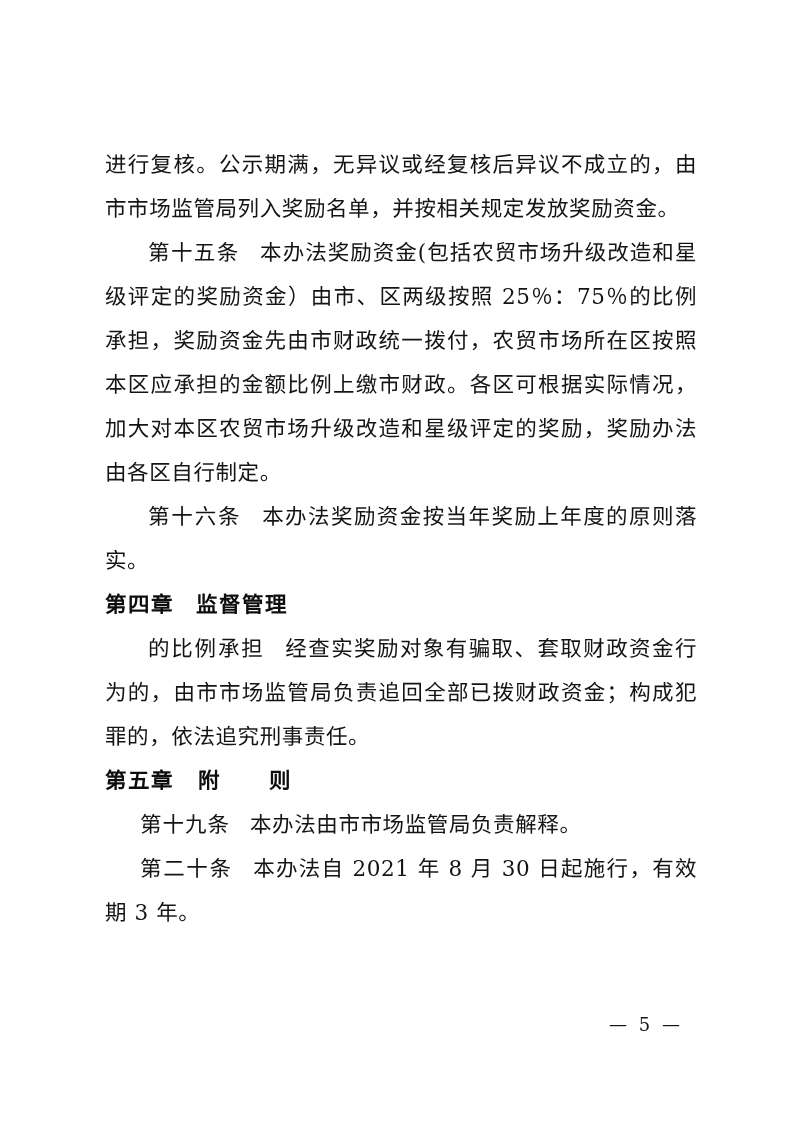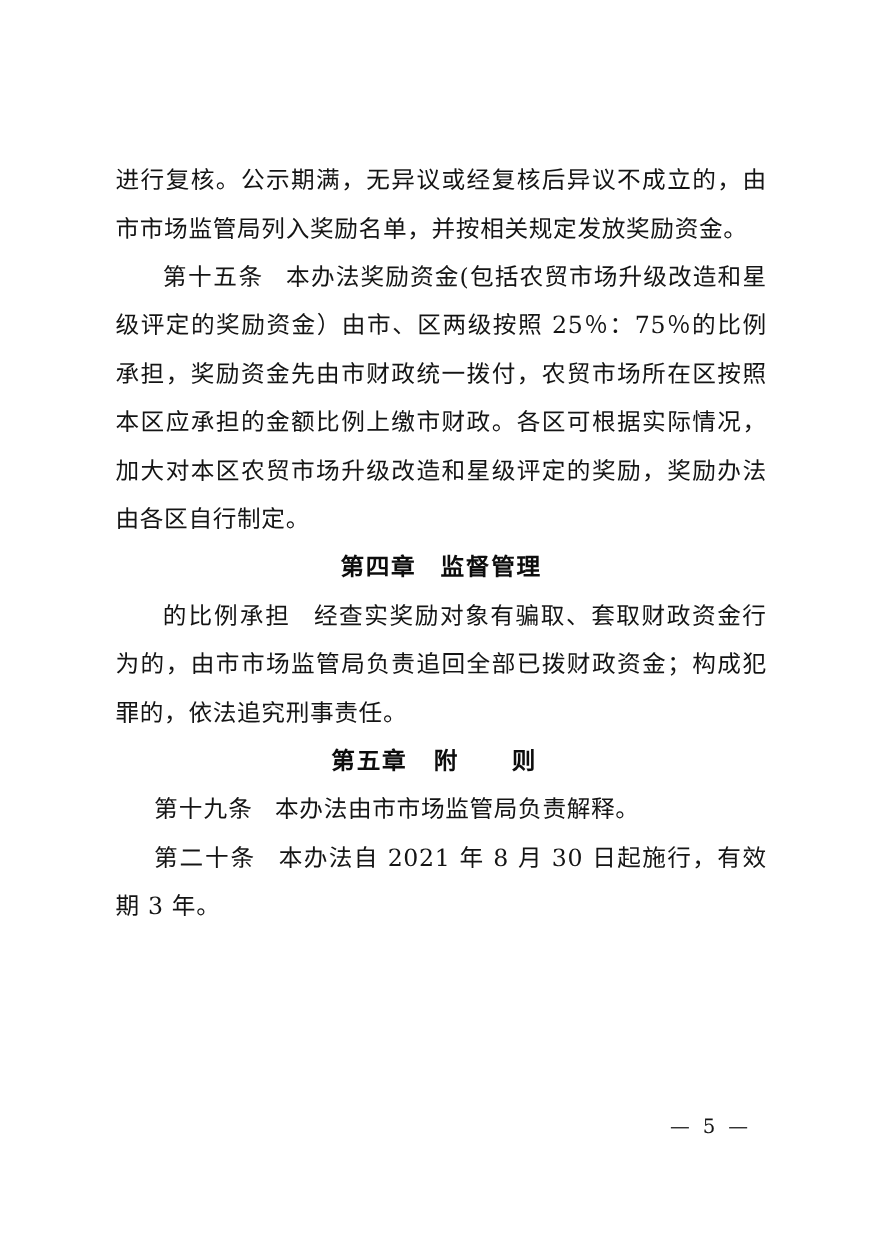--- a/index.html
+++ b/index.html
@@ -54,21 +54,20 @@
   .art-gap {
     display: inline-block;
     width: 20px;
   }
   
   .chapter {
     font-family: "DejaVu Sans", "Liberation Sans", sans-serif;
     font-weight: bold;
     font-size: 21.5px;
     line-height: 44px;
-    text-align: center;
     letter-spacing: 1.5px;
     margin: 0;
     color: #0d0d0d;
   }
   .chapter .ch-gap {
     display: inline-block;
     width: 22px;
   }
   .chapter .wide {
     letter-spacing: 14px;
@@ -100,20 +99,21 @@
 <body>
 
 <div class="page">
 
   <div class="content">
 
     <p class="para first-cont">进行复核。公示期满，无异议或经复核后异议不成立的，由市市场监管局列入奖励名单，并按相关规定发放奖励资金。</p>
 
     <p class="para indent2"><span class="art-label">第十五条</span><span class="art-gap"></span><span>本办法奖励资金(包括农贸市场升级改造和星级评定的奖励资金）由市、区两级按照 25％：75％的比例承担，奖励资金先由市财政统一拨付，农贸市场所在区按照本区应承担的金额比例上缴市财政。各区可根据实际情况，加大对本区农贸市场升级改造和星级评定的奖励，奖励办法由各区自行制定。</span></p>
 
+    <p class="para indent2"><span class="art-label">第十六条</span><span class="art-gap"></span><span>本办法奖励资金按当年奖励上年度的原则落实。</span></p>
 
     <p class="chapter"><span>第四章</span><span class="ch-gap"></span><span>监督管理</span></p>
 
     <p class="para indent2"><span class="art-label">的比例承担</span><span class="art-gap"></span><span>经查实奖励对象有骗取、套取财政资金行为的，由市市场监管局负责追回全部已拨财政资金；构成犯罪的，依法追究刑事责任。</span></p>
 
 
     <p class="chapter"><span>第五章</span><span class="ch-gap"></span><span class="wide">附　则</span></p>
 
     <p class="para indent1"><span class="art-label">第十九条</span><span class="art-gap"></span><span>本办法由市市场监管局负责解释。</span></p>
 

